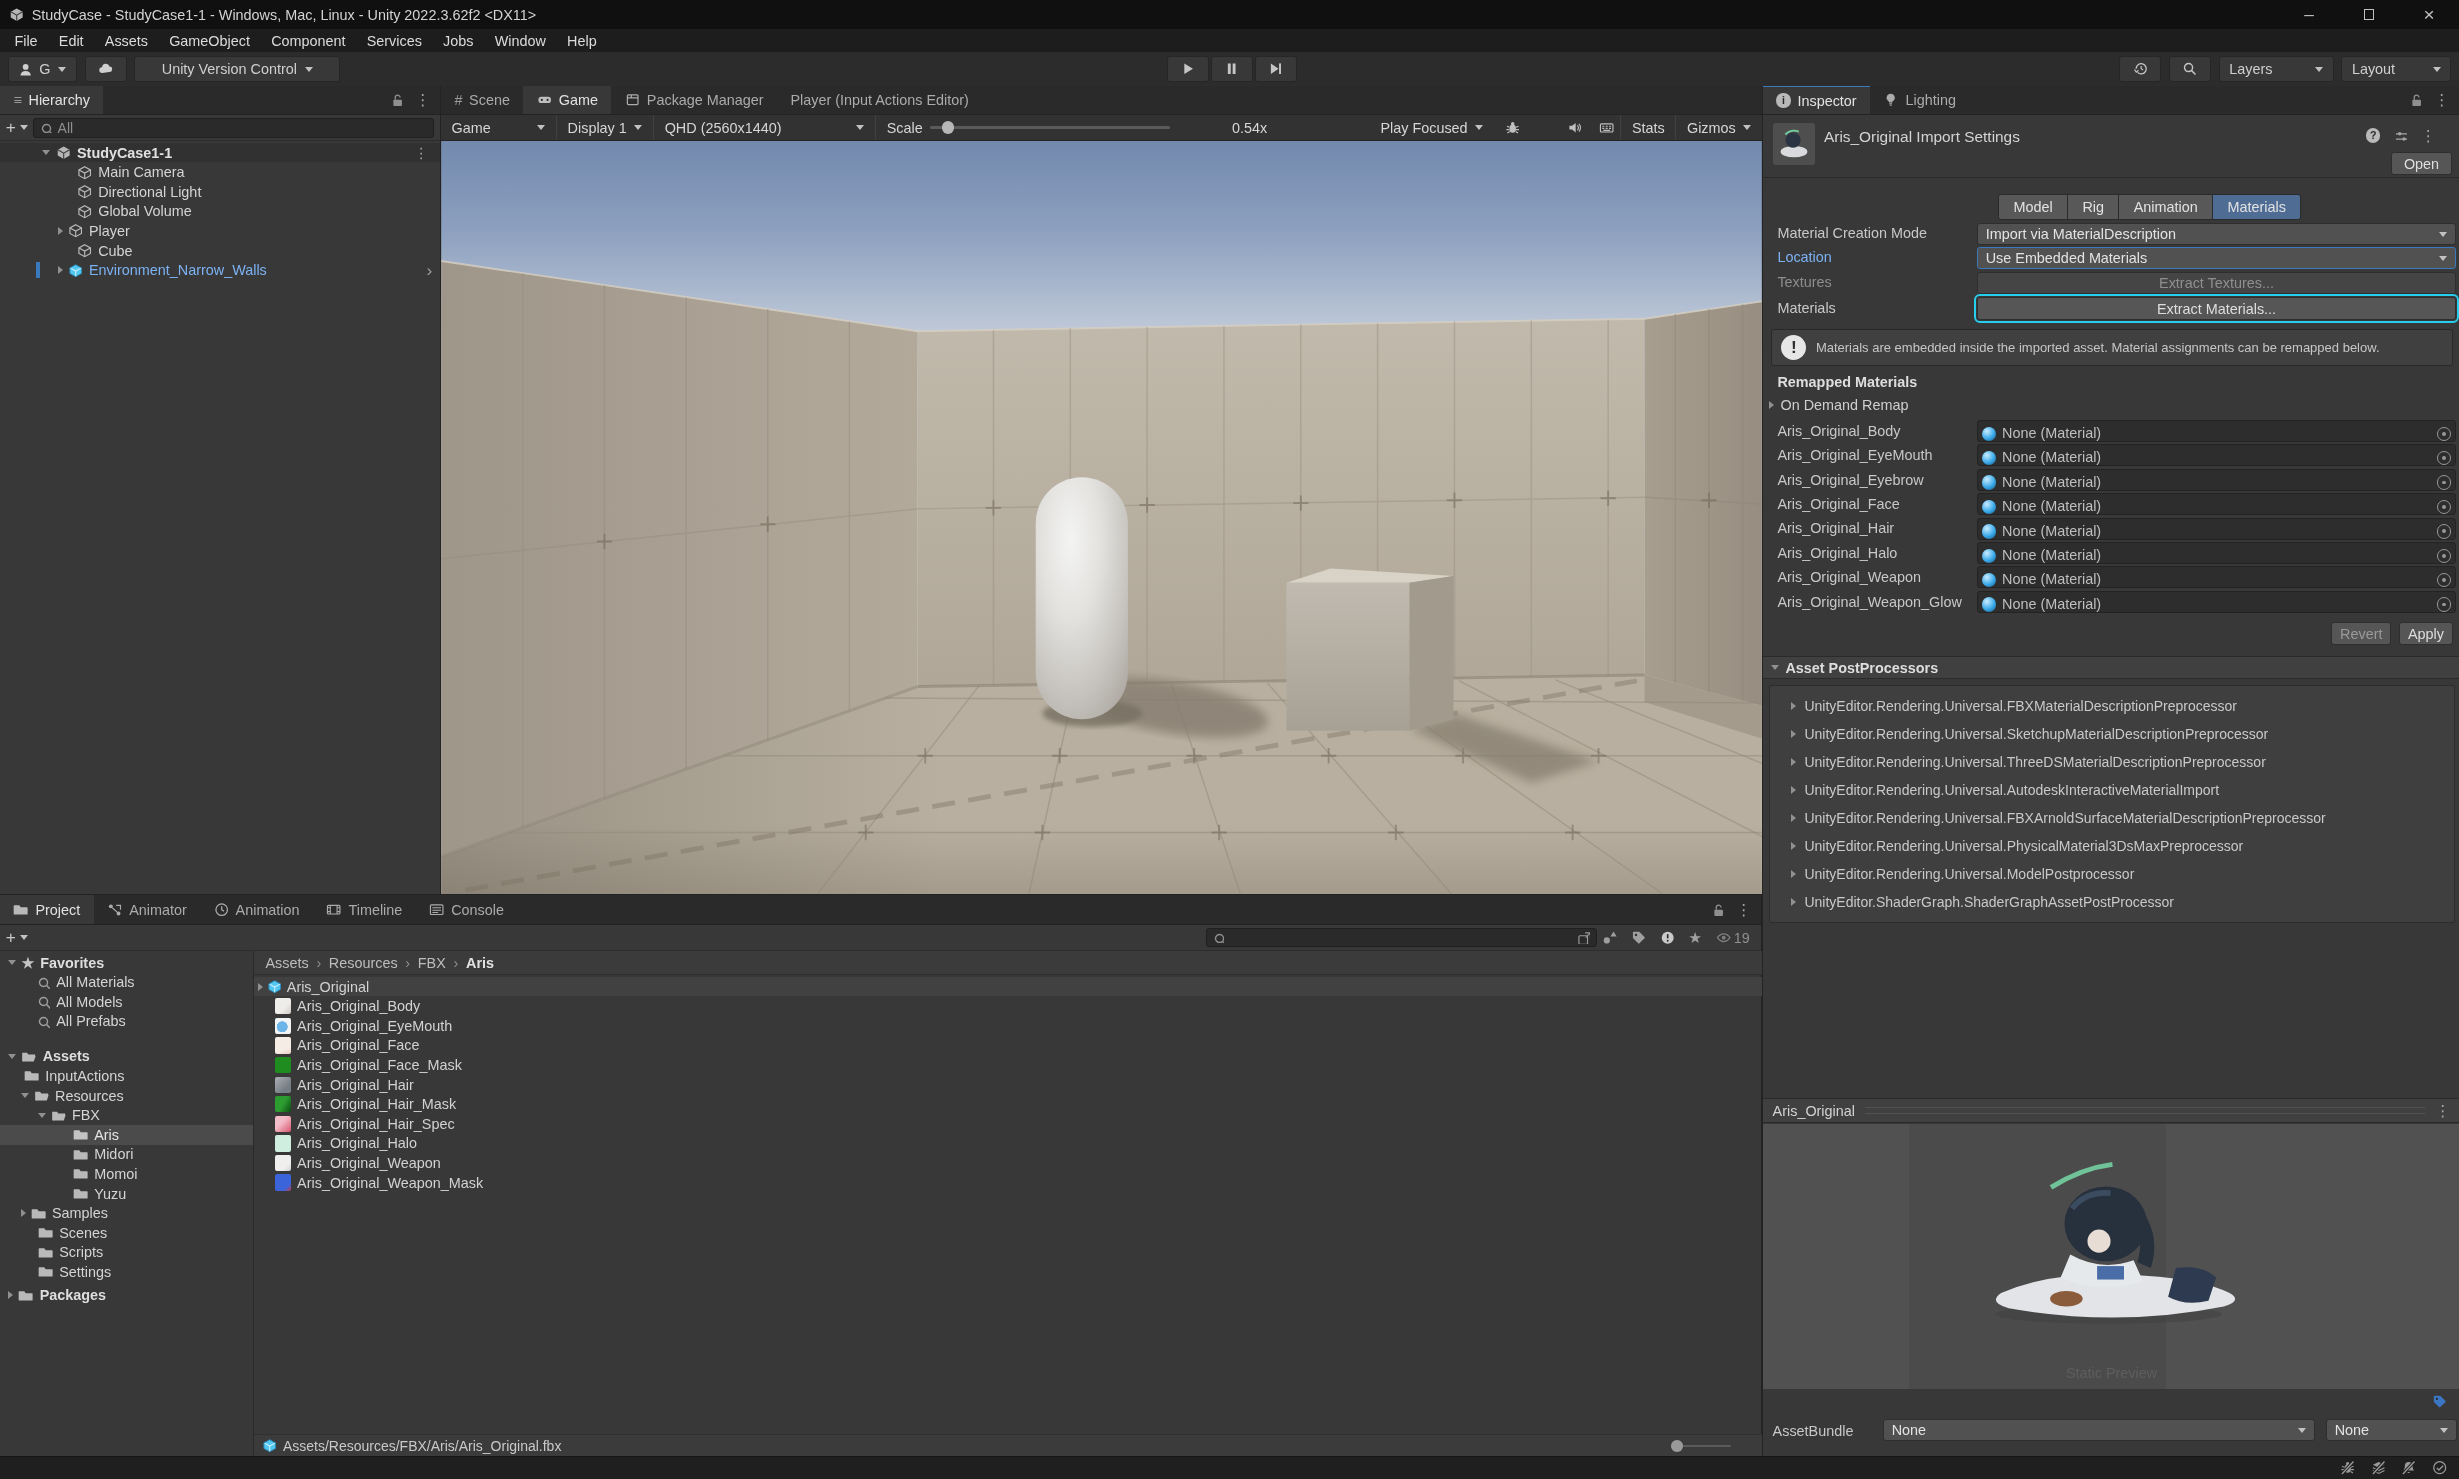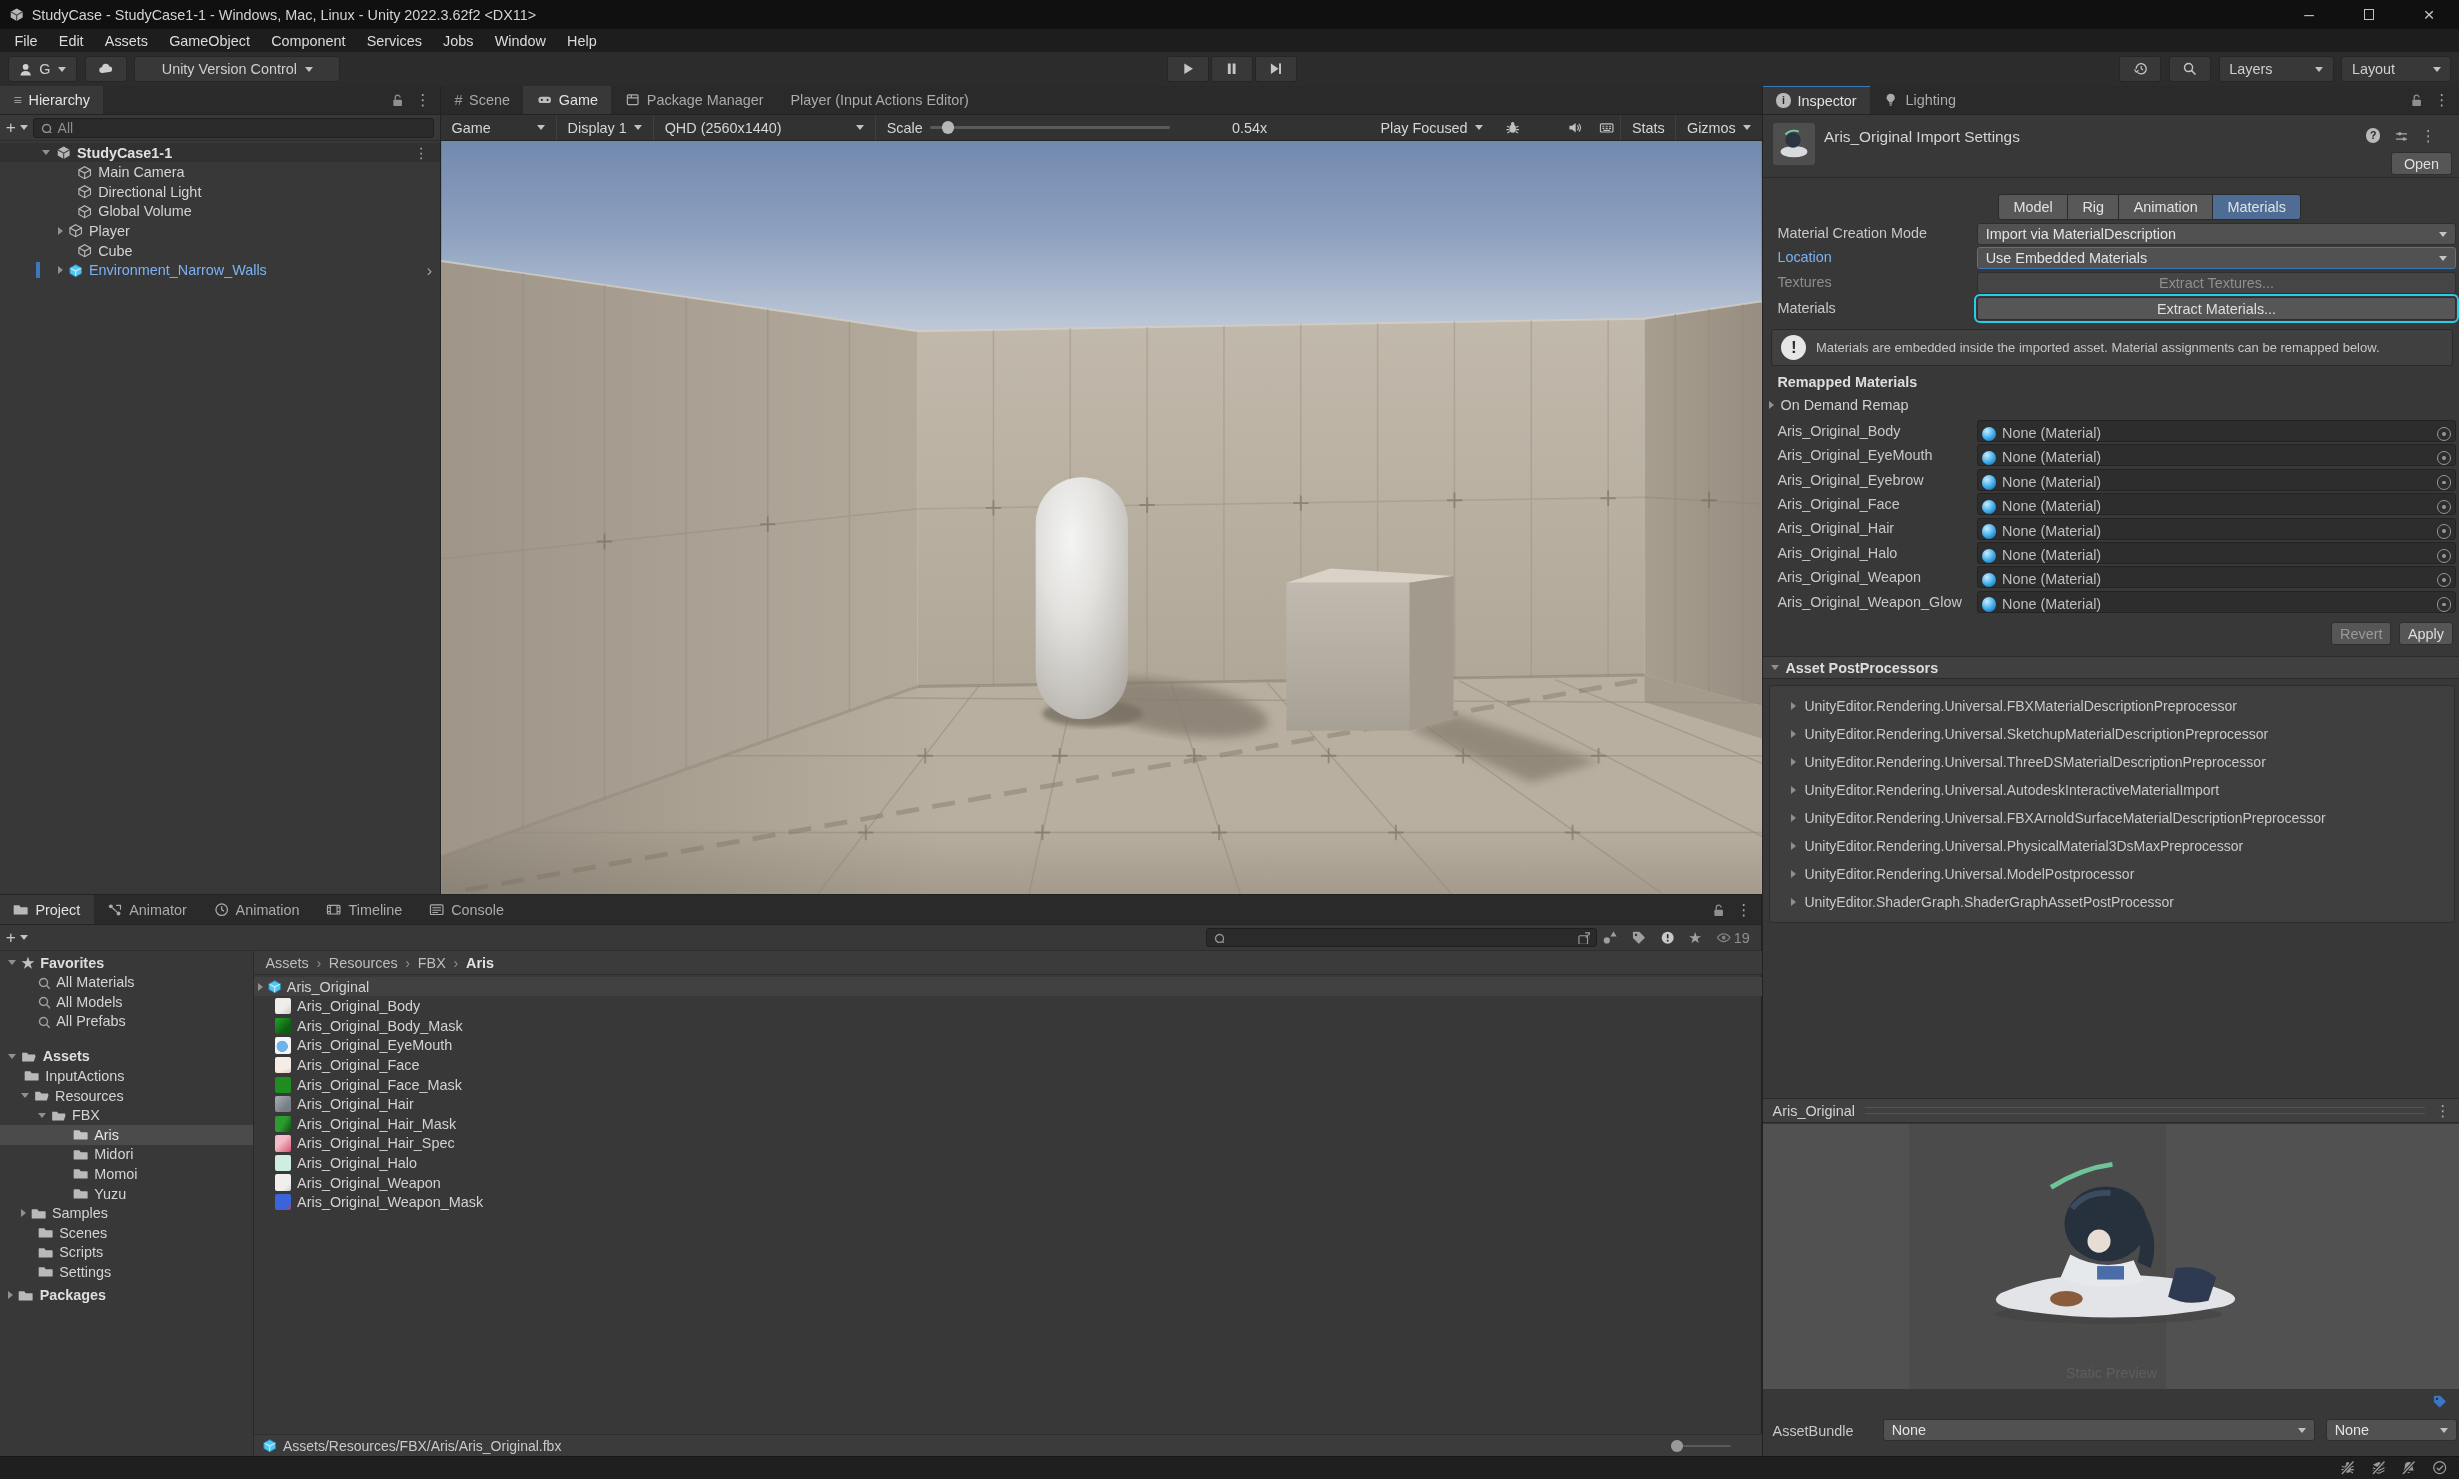--- a/index.html
+++ b/index.html
@@ -704,24 +704,20 @@
         <svg class="ic" style="margin-right:4.8px" viewBox="0 0 16 16" width="15.4" height="15.4">
             <use href="#i-pcube"></use>
           </svg>
         <span>Aris_Original</span>
       </div>
       <div class="frow" style="padding-left:21px">
           <span class="thumb" style="background:linear-gradient(135deg,#efedea 60%,#cfcac2)"></span>
           <span>Aris_Original_Body</span>
         </div>
       <div class="frow" style="padding-left:21px">
-          <span class="thumb" style="background:linear-gradient(135deg,#27a32a,#0c5d12 70%)"></span>
-          <span>Aris_Original_Body_Mask</span>
-        </div>
-      <div class="frow" style="padding-left:21px">
           <span class="thumb" style="background:radial-gradient(circle at 45% 55%,#6db5e8 0 42%,#f2f4f6 46%)"></span>
           <span>Aris_Original_EyeMouth</span>
         </div>
       <div class="frow" style="padding-left:21px">
           <span class="thumb" style="background:linear-gradient(160deg,#f6ece6 70%,#e8cfc6)"></span>
           <span>Aris_Original_Face</span>
         </div>
       <div class="frow" style="padding-left:21px">
           <span class="thumb" style="background:#1e8c1e"></span>
           <span>Aris_Original_Face_Mask</span>

